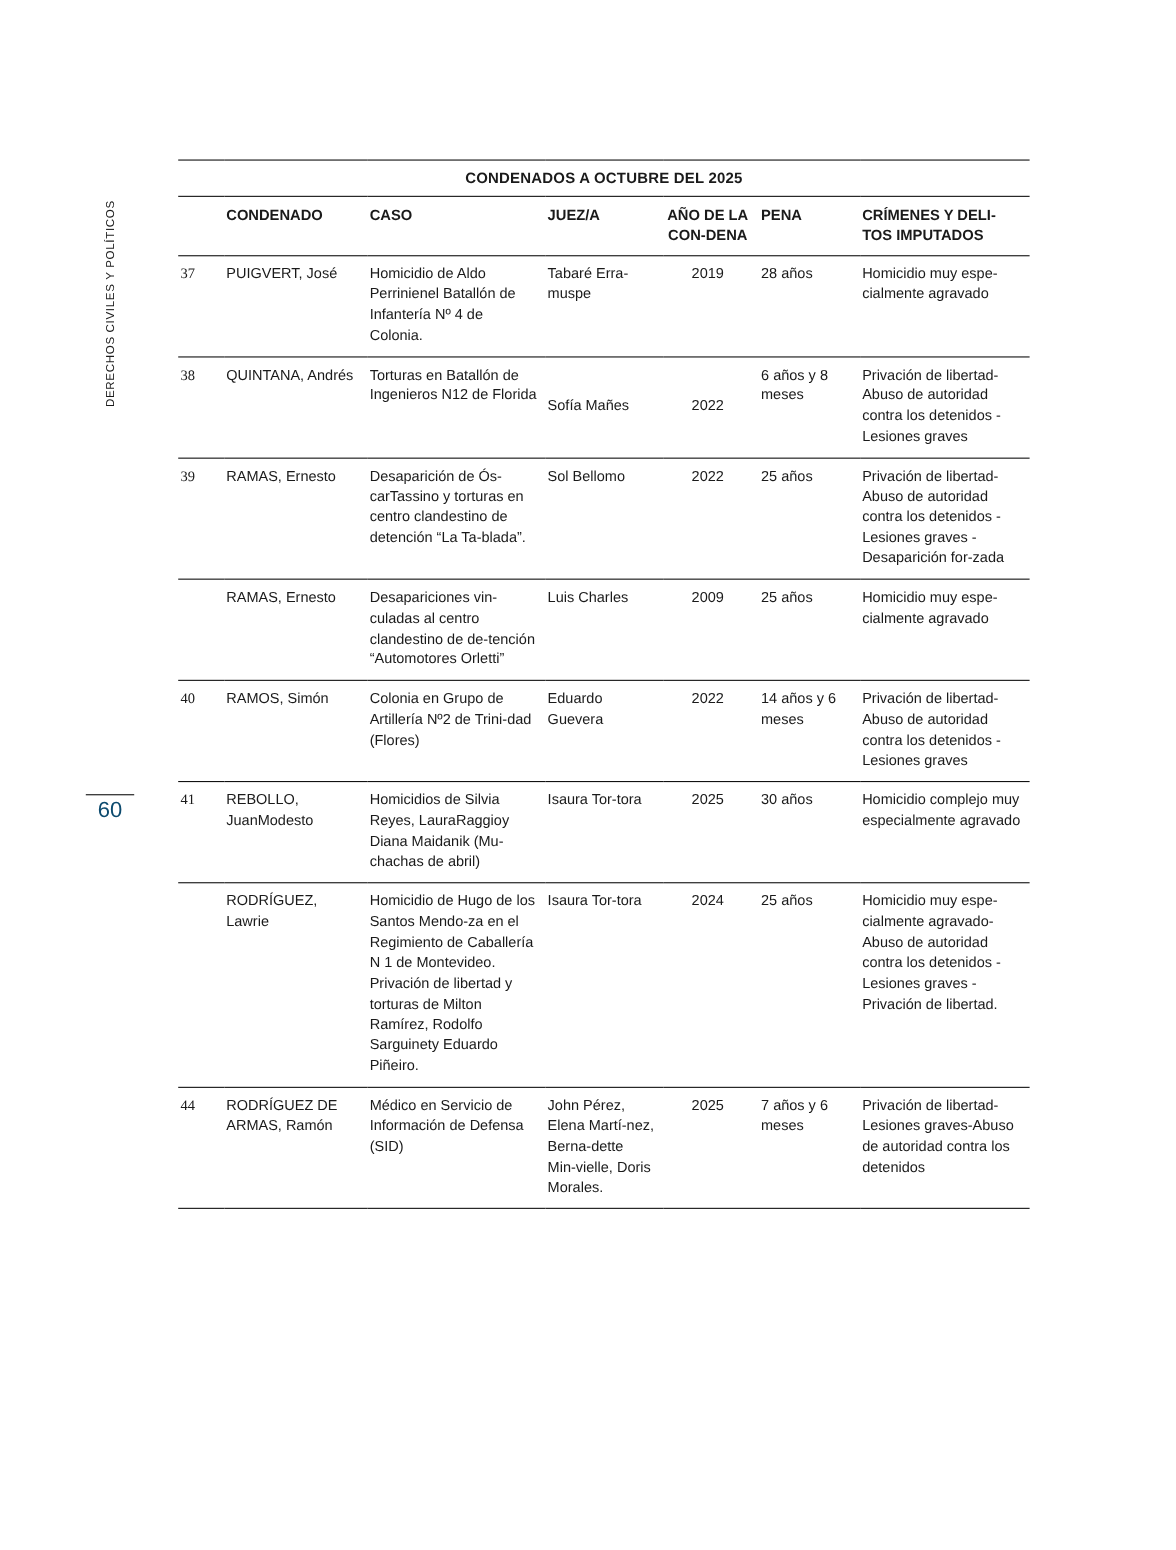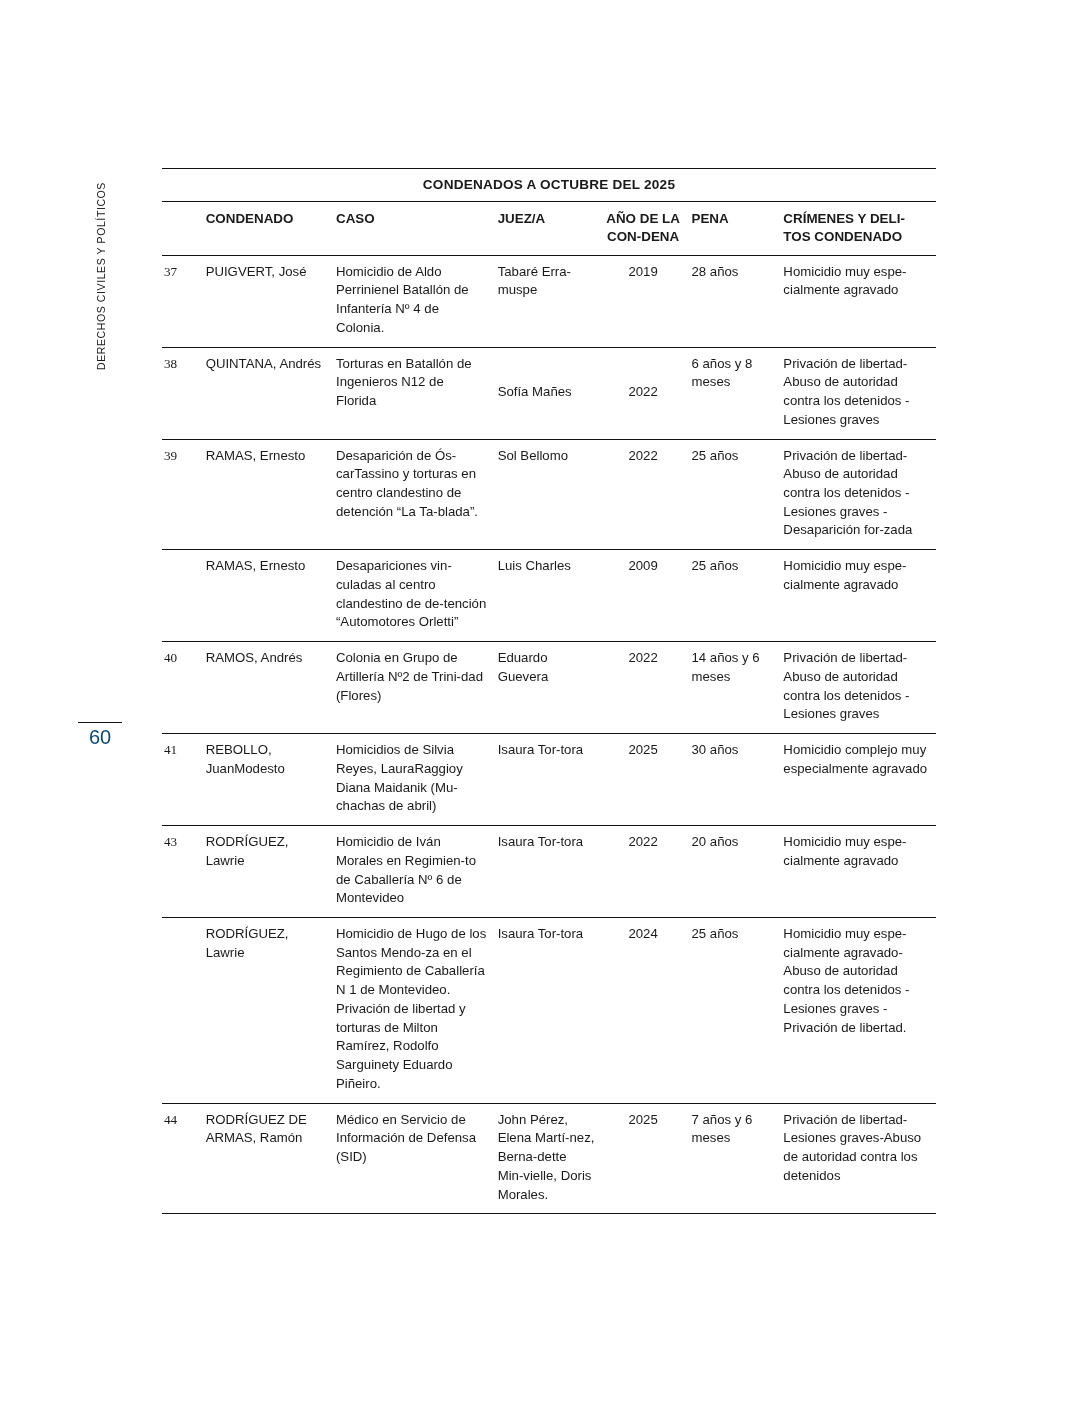--- a/index.html
+++ b/index.html
@@ -45,21 +45,21 @@
   }
   .folio .num {
     font-size: 20px;
     color: #0c4a6e;
   }
 
   
   .table-wrap {
     position: absolute;
     left: 162px;
-    top: 168px;
+    top: 145px;
     width: 774px;
   }
 
   table.cond {
     width: 774px;
     border-collapse: collapse;
     font-size: 13.2px;
     line-height: 1.42;
   }
 
@@ -124,21 +124,21 @@
       <tr class="titlerow">
         <td colspan="7">CONDENADOS A OCTUBRE DEL 2025</td>
       </tr>
       <tr class="headrow">
         <th class="c-num"></th>
         <th class="c-name">CONDENADO</th>
         <th class="c-case">CASO</th>
         <th class="c-judge">JUEZ/A</th>
         <th class="c-year">AÑO DE LA  CON-DENA</th>
         <th class="c-pena">PENA</th>
-        <th class="c-crimes">CRÍMENES Y DELI-TOS CONDENADO</th>
+        <th class="c-crimes">CRÍMENES Y DELI-TOS IMPUTADOS</th>
       </tr>
 
       <tr class="datarow">
         <td class="c-num">37</td>
         <td class="c-name">PUIGVERT, José</td>
         <td class="c-case">Homicidio de Aldo Perrinienel Batallón de Infantería Nº 4 de Colonia.</td>
         <td class="c-judge">Tabaré Erra-muspe</td>
         <td class="c-year">2019</td>
         <td class="c-pena">28 años</td>
         <td class="c-crimes">Homicidio muy espe-cialmente agravado</td>
@@ -169,48 +169,39 @@
         <td class="c-name">RAMAS, Ernesto</td>
         <td class="c-case">Desapariciones vin-culadas al centro clandestino de  de-tención “Automotores Orletti”</td>
         <td class="c-judge">Luis Charles</td>
         <td class="c-year">2009</td>
         <td class="c-pena">25 años</td>
         <td class="c-crimes">Homicidio muy espe-cialmente agravado</td>
       </tr>
 
       <tr class="datarow">
         <td class="c-num">40</td>
-        <td class="c-name">RAMOS, Andrés</td>
+        <td class="c-name">RAMOS, Simón</td>
         <td class="c-case">Colonia en Grupo de Artillería Nº2 de Trini-dad (Flores)</td>
         <td class="c-judge">Eduardo Guevera</td>
         <td class="c-year">2022</td>
         <td class="c-pena">14 años y 6 meses</td>
         <td class="c-crimes">Privación de libertad-Abuso de autoridad contra los detenidos - Lesiones graves</td>
       </tr>
 
       <tr class="datarow">
         <td class="c-num">41</td>
         <td class="c-name">REBOLLO, JuanModesto</td>
         <td class="c-case">Homicidios de Silvia Reyes, LauraRaggioy Diana Maidanik (Mu-chachas de abril)</td>
         <td class="c-judge">Isaura Tor-tora</td>
         <td class="c-year">2025</td>
         <td class="c-pena">30 años</td>
         <td class="c-crimes">Homicidio complejo muy especialmente agravado</td>
       </tr>
 
 
-      <tr class="datarow">
-        <td class="c-num">43</td>
-        <td class="c-name">RODRÍGUEZ, Lawrie</td>
-        <td class="c-case">Homicidio de Iván Morales en Regimien-to de Caballería Nº 6 de Montevideo</td>
-        <td class="c-judge">Isaura Tor-tora</td>
-        <td class="c-year">2022</td>
-        <td class="c-pena">20 años</td>
-        <td class="c-crimes">Homicidio muy espe-cialmente agravado</td>
-      </tr>
 
       <tr class="datarow">
         <td class="c-num"></td>
         <td class="c-name">RODRÍGUEZ, Lawrie</td>
         <td class="c-case" style="white-space:pre-line">Homicidio de Hugo de los Santos Mendo-za en el Regimiento de Caballería N 1 de Montevideo.
 Privación de libertad y torturas de Milton Ramírez, Rodolfo Sarguinety Eduardo Piñeiro.</td>
         <td class="c-judge">Isaura Tor-tora</td>
         <td class="c-year">2024</td>
         <td class="c-pena">25 años</td>
         <td class="c-crimes">Homicidio muy espe-cialmente agravado-Abuso de autoridad contra los detenidos - Lesiones graves - Privación de libertad.</td>

